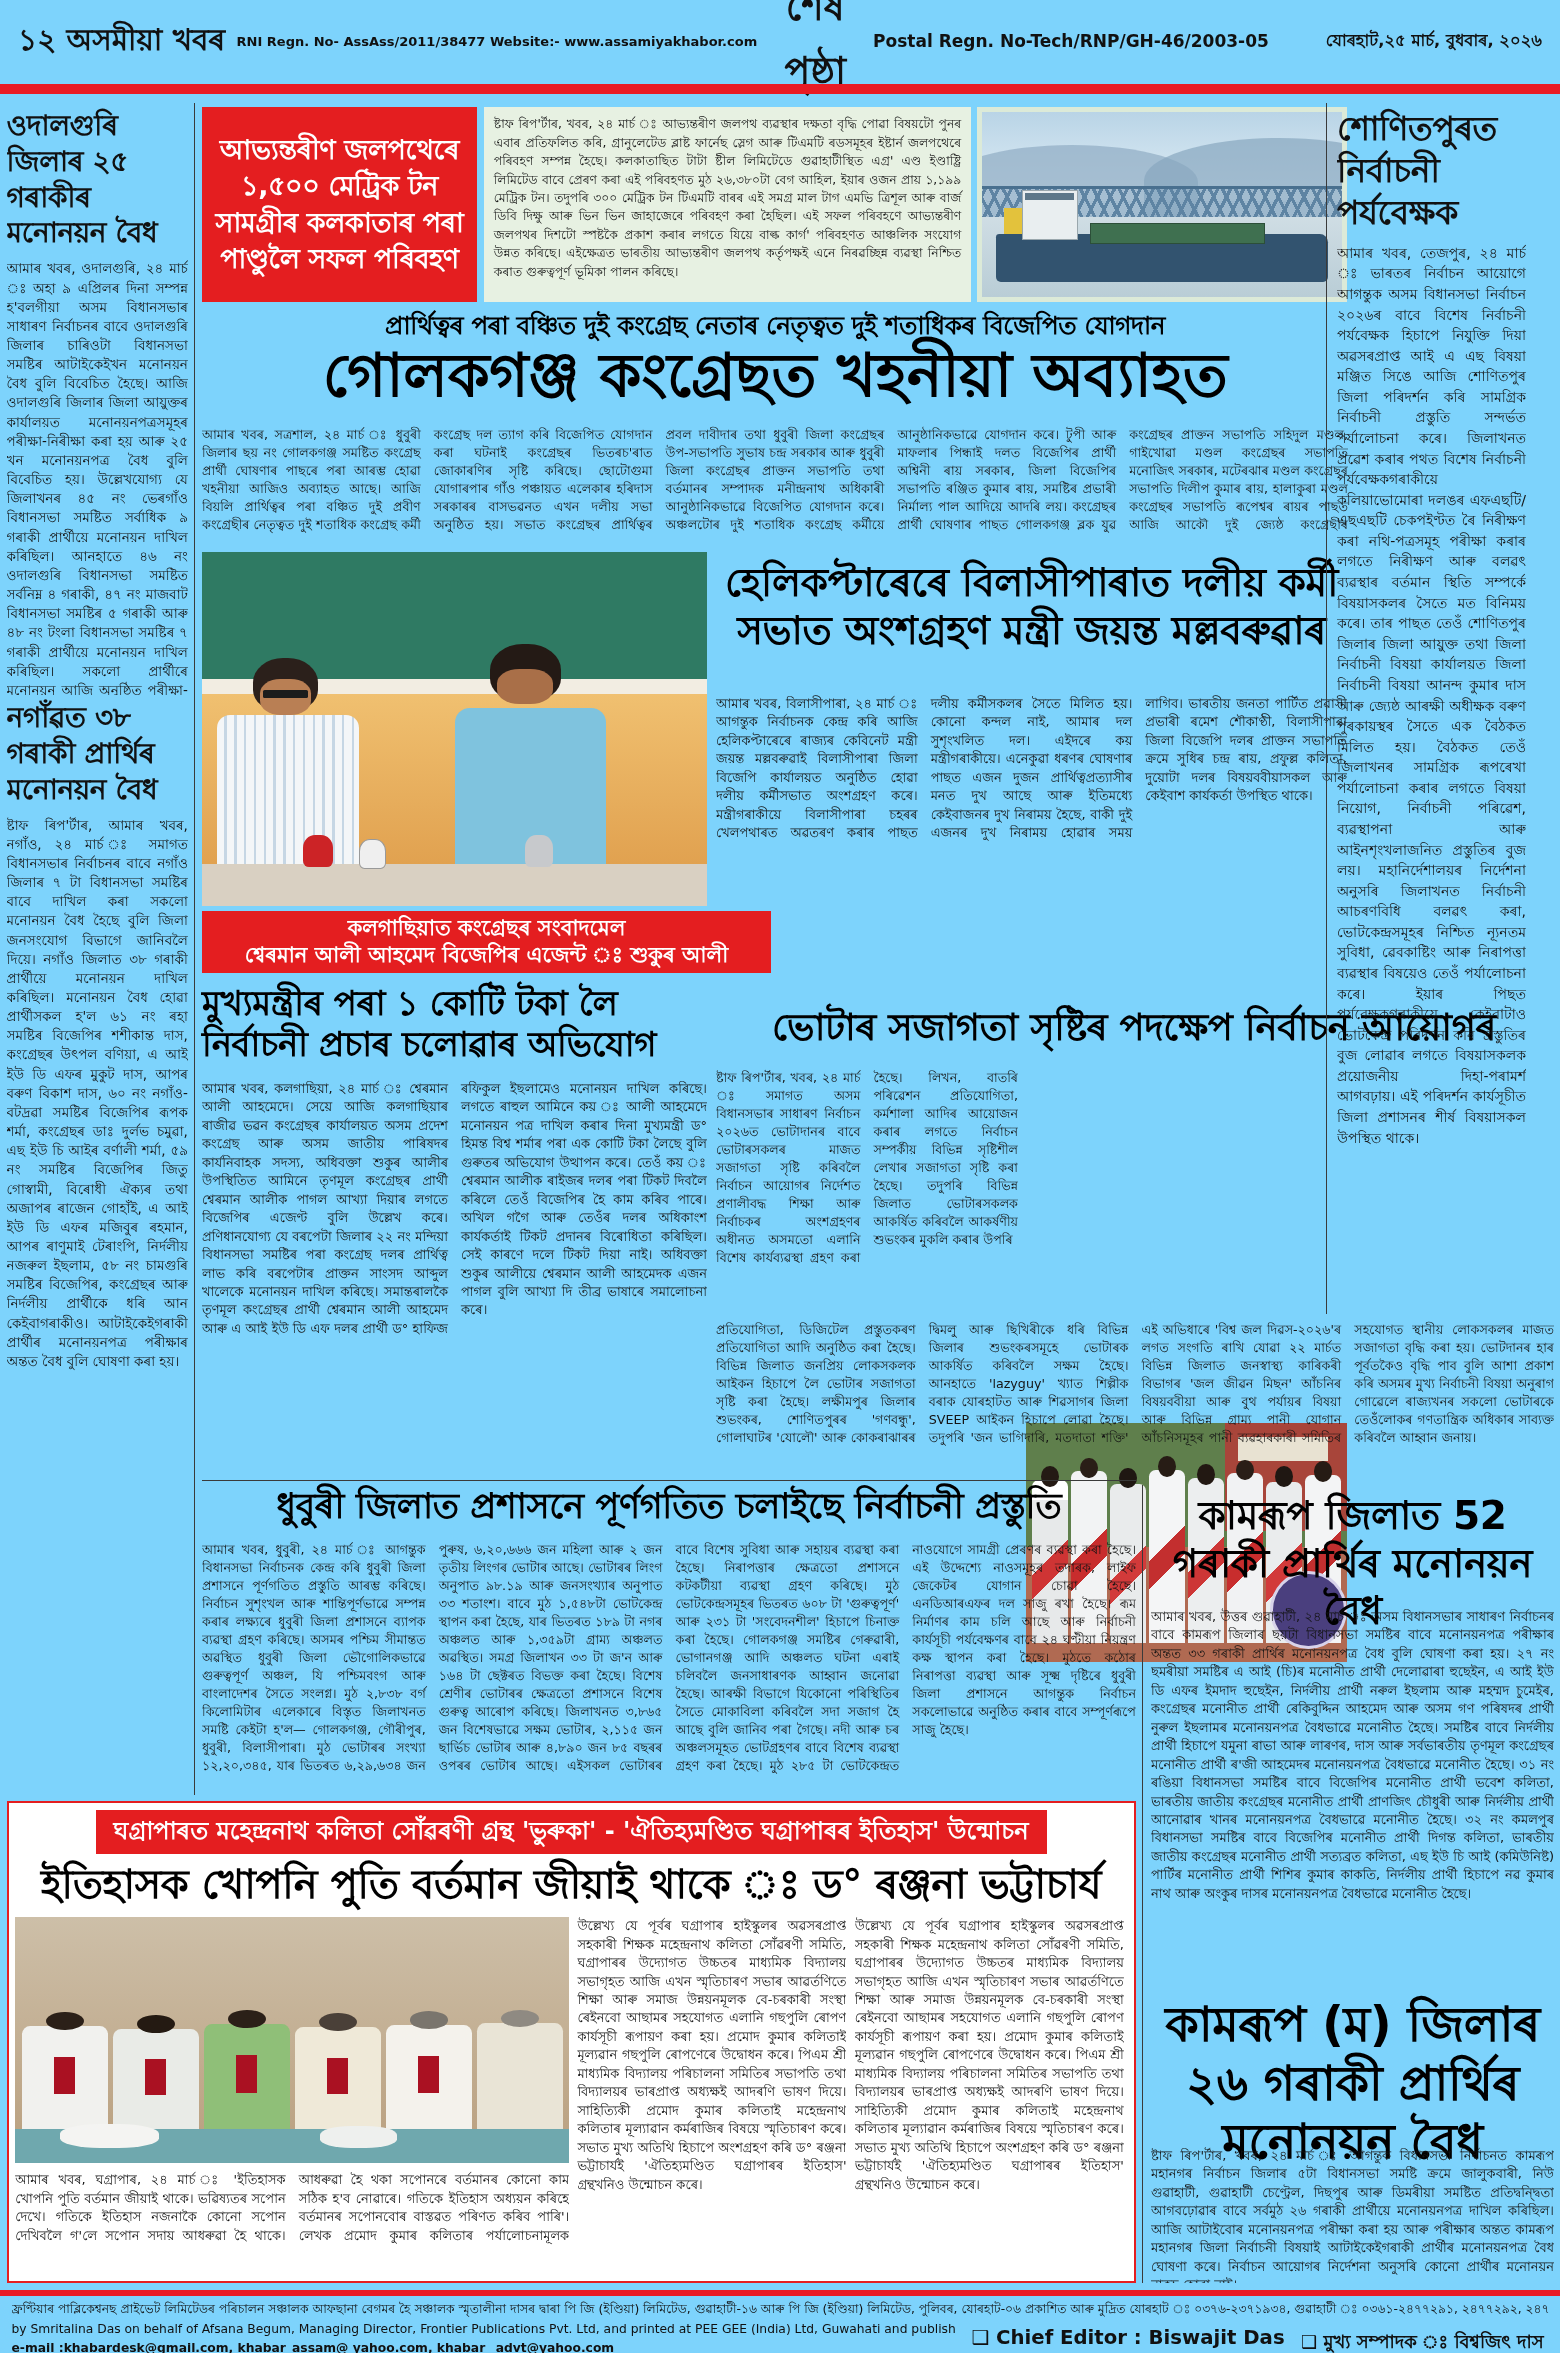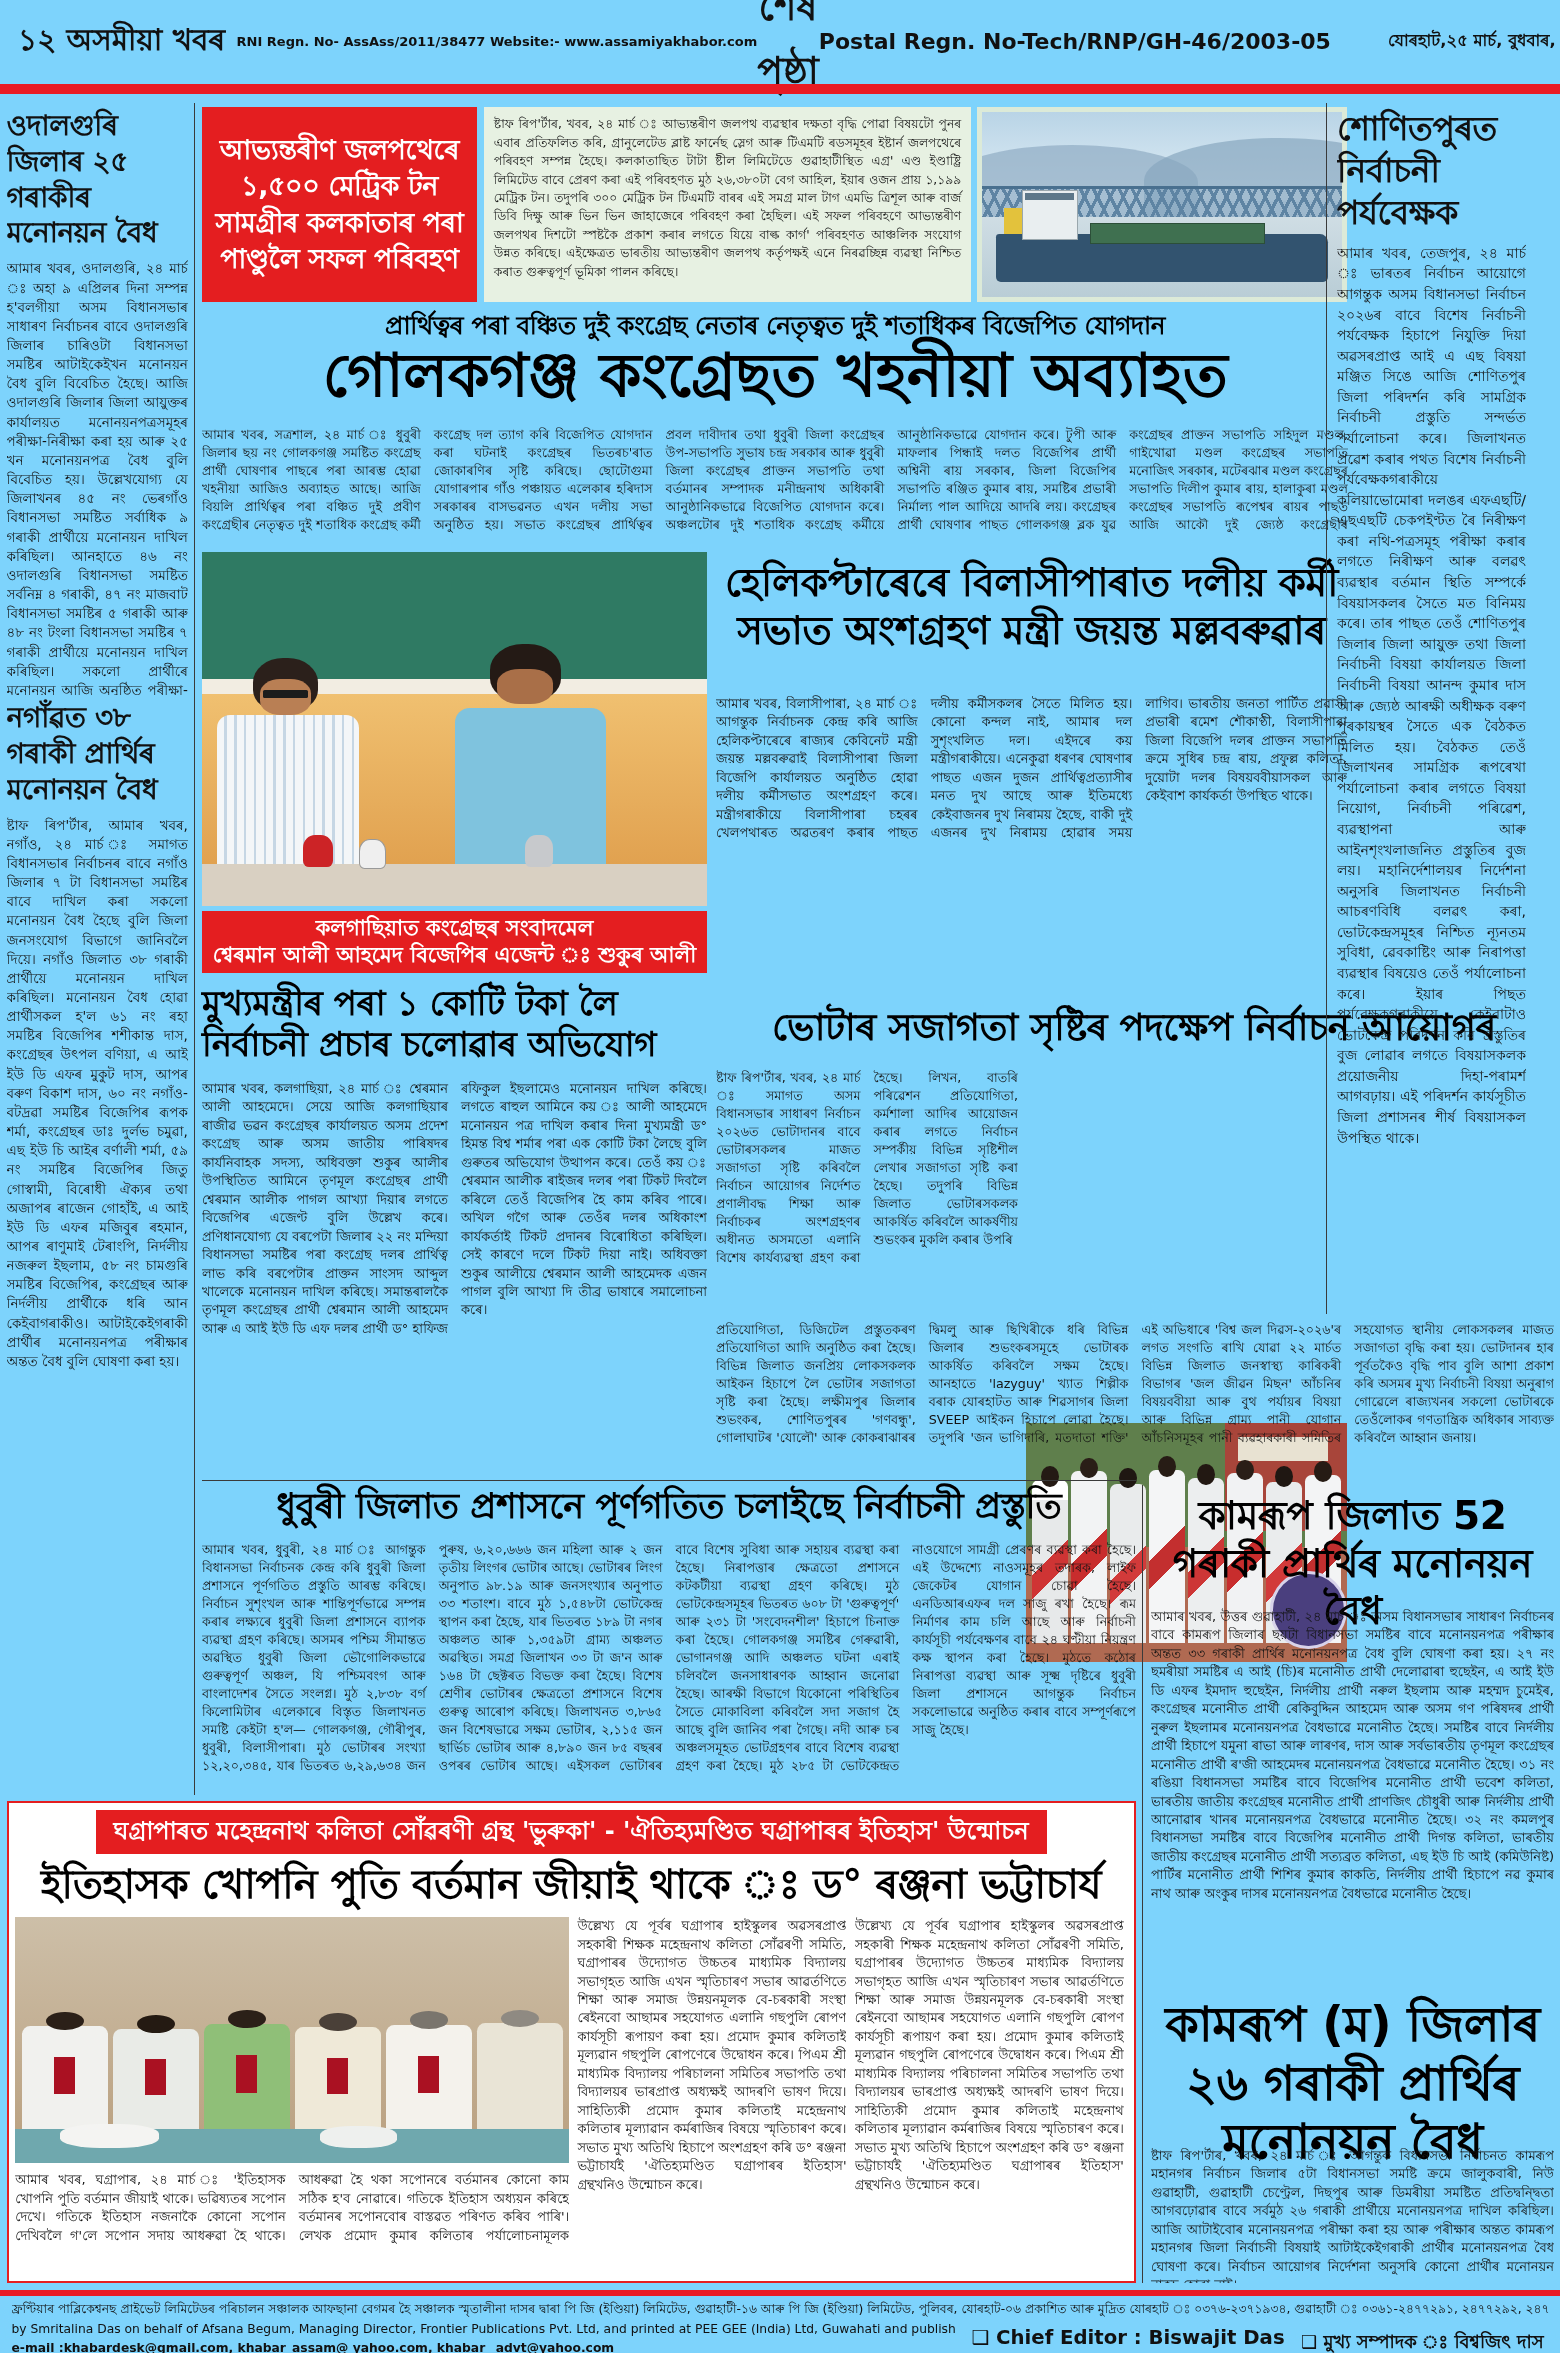--- a/index.html
+++ b/index.html
@@ -15,21 +15,21 @@
   .cols-3{column-count:3;column-gap:13px;}
   .cols-4{column-count:4;column-gap:13px;}
   .cols-5{column-count:5;column-gap:13px;}
   .hl{font-weight:bold;color:#000;text-align:center;line-height:1.22;letter-spacing:-0.4px;}
   .hl-left{font-weight:bold;color:#000;text-align:left;line-height:1.2;letter-spacing:-0.4px;}
   
   .masthead{left:0;top:0;width:100%;height:82px;display:flex;align-items:center;padding:0 18px;box-sizing:border-box;}
   .mast-title{font-size:29.5px;font-weight:bold;white-space:nowrap;}
   .mast-rni{font-size:13px;font-weight:bold;margin-left:11.5px;white-space:nowrap;}
   .mast-page-label{font-size:38px;font-weight:bold;flex:1;text-align:center;}
-  .mast-postal{font-size:22px;font-weight:bold;white-space:nowrap;}
+  .mast-postal{font-size:17px;font-weight:bold;white-space:nowrap;}
   .mast-date{font-size:16.4px;font-weight:bold;margin-left:57px;white-space:nowrap;}
   .red-rule{background:#e81b24;}
   
   .rail{box-sizing:border-box;overflow:hidden;}
   .rail-art{overflow:hidden;}
   .rail-hl{font-size:28px;font-weight:bold;text-align:left;line-height:1.28;margin:4.9px 0 8.2px 0;letter-spacing:-0.4px;}
   
   .redbox{background:#e41e20;color:#fff;display:flex;align-items:center;justify-content:center;text-align:center;
     font-weight:bold;font-size:27px;line-height:1.35;padding:8.2px 11.5px;box-sizing:border-box;letter-spacing:-0.4px;}
   .greenbox{background:#e7f1e2;padding:8.2px 9.8px;box-sizing:border-box;}
@@ -108,21 +108,21 @@
     <div class="abs" style="left:57%;top:26%;width:14%;height:16%;background:#241a15;border-radius:46% 46% 40% 40%;"></div>
     <div class="abs" style="left:58.5%;top:33%;width:11%;height:10%;background:#a96f48;border-radius:40%;"></div>
     <div class="abs" style="left:50%;top:44%;width:30%;height:46%;background:#7fc3de;border-radius:14.8px 14.8px 0 0;"></div>
 
     <div class="abs" style="left:0;top:88%;width:100%;height:12%;background:#d9d0c2;"></div>
     <div class="abs" style="left:20%;top:80%;width:6%;height:9%;background:#cc2326;border-radius:40% 40% 20% 20%;"></div>
     <div class="abs" style="left:31%;top:81%;width:5%;height:8%;background:#efefef;border:0.8px solid #999;border-radius:40% 40% 20% 20%;"></div>
     <div class="abs" style="left:64%;top:80%;width:5.5%;height:9%;background:#c7c9cc;border-radius:40% 40% 20% 20%;"></div>
   </div>
 
-  <div class="abs redcap" style="left:202px;top:911px;width:505px;height:62px;font-size:21px;">
+  <div class="abs redcap" style="left:202px;top:911px;width:569px;height:62px;font-size:21px;">
     <span>কলগাছিয়াত কংগ্ৰেছৰ সংবাদমেল</span>
     <span>শ্বেৰমান আলী আহমেদ বিজেপিৰ এজেন্ট ঃ শুকুৰ আলী</span>
   </div>
 
   <div class="abs hl-left" style="left:202px;top:983px;width:505px;font-size:34px;">মুখ্যমন্ত্ৰীৰ পৰা ১ কোটি টকা লৈ নিৰ্বাচনী প্ৰচাৰ চলোৱাৰ অভিযোগ</div>
   <div class="abs body-text just cols-2" style="left:202px;top:1080px;width:505px;height:379px;font-size:13px;">আমাৰ খবৰ, কলগাছিয়া, ২৪ মাৰ্চ ঃ শ্বেৰমান আলী আহমেদে। সেয়ে আজি কলগাছিয়াৰ ৰাজীৱ ভৱন কংগ্ৰেছৰ কাৰ্যালয়ত অসম প্ৰদেশ কংগ্ৰেছ আৰু অসম জাতীয় পাৰিষদৰ কাৰ্যনিবাহক সদস্য, অধিবক্তা শুকুৰ আলীৰ উপস্থিতিত আমিনে তৃণমূল কংগ্ৰেছৰ প্ৰাৰ্থী শ্বেৰমান আলীক পাগল আখ্যা দিয়াৰ লগতে বিজেপিৰ এজেণ্ট বুলি উল্লেখ কৰে। প্ৰণিধানযোগ্য যে বৰপেটা জিলাৰ ২২ নং মন্দিয়া বিধানসভা সমষ্টিৰ পৰা কংগ্ৰেছ দলৰ প্ৰাৰ্থিত্ব লাভ কৰি বৰপেটাৰ প্ৰাক্তন সাংসদ আব্দুল খালেকে মনোনয়ন দাখিল কৰিছে। সমান্তৰালকৈ তৃণমূল কংগ্ৰেছৰ প্ৰাৰ্থী শ্বেৰমান আলী আহমেদ আৰু এ আই ইউ ডি এফ দলৰ প্ৰাৰ্থী ড° হাফিজ ৰফিকুল ইছলামেও মনোনয়ন দাখিল কৰিছে। লগতে ৰাহুল আমিনে কয় ঃ আলী আহমেদে মনোনয়ন পত্ৰ দাখিল কৰাৰ দিনা মুখ্যমন্ত্ৰী ড° হিমন্ত বিশ্ব শৰ্মাৰ পৰা এক কোটি টকা লৈছে বুলি গুৰুতৰ অভিযোগ উত্থাপন কৰে। তেওঁ কয় ঃ শ্বেৰমান আলীক ৰাইজৰ দলৰ পৰা টিকট দিবলৈ কৰিলে তেওঁ বিজেপিৰ হৈ কাম কৰিব পাৰে। অখিল গগৈ আৰু তেওঁৰ দলৰ অধিকাংশ কাৰ্যকৰ্তাই টিকট প্ৰদানৰ বিৰোধিতা কৰিছিল। সেই কাৰণে দলে টিকট দিয়া নাই। অধিবক্তা শুকুৰ আলীয়ে শ্বেৰমান আলী আহমেদক এজন পাগল বুলি আখ্যা দি তীব্ৰ ভাষাৰে সমালোচনা কৰে।</div>
 
   <div class="abs hl" style="left:716px;top:559px;width:631px;font-size:39px;">হেলিকপ্টাৰেৰে বিলাসীপাৰাত দলীয় কৰ্মী সভাত অংশগ্ৰহণ মন্ত্ৰী জয়ন্ত মল্লবৰুৱাৰ</div>
   <div class="abs body-text just cols-3" style="left:716px;top:695px;width:631px;height:285px;font-size:13px;">আমাৰ খবৰ, বিলাসীপাৰা, ২৪ মাৰ্চ ঃ আগন্তুক নিৰ্বাচনক কেন্দ্ৰ কৰি আজি হেলিকপ্টাৰেৰে ৰাজ্যৰ কেবিনেট মন্ত্ৰী জয়ন্ত মল্লবৰুৱাই বিলাসীপাৰা জিলা বিজেপি কাৰ্যালয়ত অনুষ্ঠিত হোৱা দলীয় কৰ্মীসভাত অংশগ্ৰহণ কৰে। মন্ত্ৰীগৰাকীয়ে বিলাসীপাৰা চহৰৰ খেলপথাৰত অৱতৰণ কৰাৰ পাছত দলীয় কৰ্মীসকলৰ সৈতে মিলিত হয়। কোনো কন্দল নাই, আমাৰ দল সুশৃংখলিত দল। এইদৰে কয় মন্ত্ৰীগৰাকীয়ে। এনেকুৱা ধৰণৰ ঘোষণাৰ পাছত এজন দুজন প্ৰাৰ্থিত্বপ্ৰত্যাসীৰ মনত দুখ আছে আৰু ইতিমধ্যে কেইবাজনৰ দুখ নিৰাময় হৈছে, বাকী দুই এজনৰ দুখ নিৰাময় হোৱাৰ সময় লাগিব। ভাৰতীয় জনতা পাৰ্টিত প্ৰৱাসী প্ৰভাৰী ৰমেশ শৌকাণ্ঠী, বিলাসীপাৰা জিলা বিজেপি দলৰ প্ৰাক্তন সভাপতি ক্ৰমে সুধিৰ চন্দ্ৰ ৰায়, প্ৰফুল্ল কলিতা, দুয়োটা দলৰ বিষয়ববীয়াসকল আৰু কেইবাশ কাৰ্যকৰ্তা উপস্থিত থাকে।</div>
 

